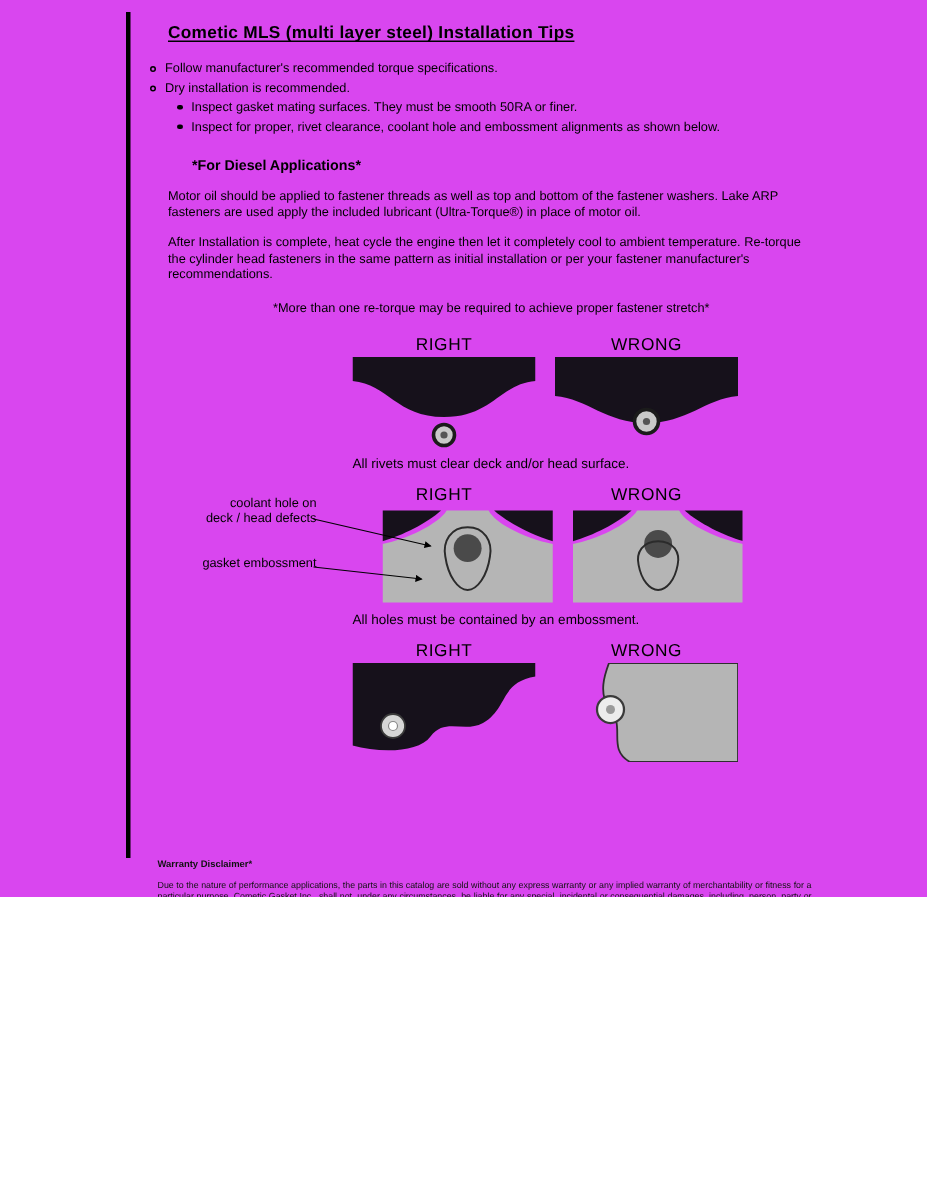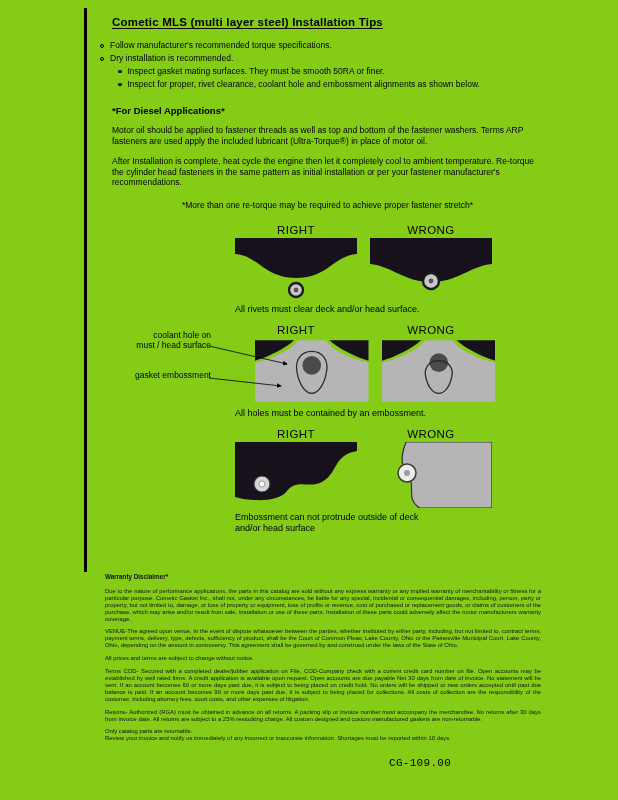--- a/index.html
+++ b/index.html
@@ -1,30 +1,30 @@
 <!DOCTYPE html>
 <html style="--diagram-dark: #16111b; --diagram-gray: #b5b5b5; --diagram-hole: #4a4a4a;"><head>
 <meta charset="utf-8">
 <style>
   * { margin:0; padding:0; box-sizing:border-box; }
   html,body { background:#fff; }
   body { font-family:"Liberation Sans", sans-serif; color:#000; }
-  .page { position:relative; width:618px; height:800px; background:#84cc16; overflow:hidden; }
+  .page { position:relative; width:618px; height:598px; background:#d946ef; overflow:hidden; }
   .left-rule { position:absolute; left:84px; top:8px; width:3px; height:564px; background:#000; }
   .content { position:absolute; left:100px; top:16px; width:443px; }
 
   .title { font-size:11.5px; font-weight:bold; text-decoration:underline; text-underline-offset:2px; margin-left:12px; margin-bottom:11px; letter-spacing:.2px; }
 
   .tips { font-size:8.5px; line-height:13px; }
   .tip { display:flex; align-items:center; }
   .tip.sub { margin-left:18px; }
   .bullet-o { flex:none; width:4px; height:4px; border:1px solid #000; border-radius:50%; margin-right:6px; }
   .bullet-f { flex:none; width:3.5px; height:3.5px; background:#000; border-radius:50%; margin-right:6px; }
 
-  .diesel-heading { font-size:9.5px; font-weight:bold; margin:14px 0 9px 12px; }
+  .diesel-heading { font-size:9.5px; font-weight:bold; margin:14px 0 9px 28px; }
   .para { font-size:8.5px; line-height:10.5px; margin-left:12px; margin-bottom:10px; width:428px; }
   .note { font-size:8.5px; margin-left:12px; margin-top:12px;text-align:center; }
 
   .diagrams { margin-left:135px; width:260px; margin-top:14px; }
   .diag-row { margin-bottom:9px; }
   .diag-headers { display:flex; gap:13px; font-size:11.5px; letter-spacing:.4px; }
   .diag-headers .h { width:122px; text-align:center; }
   .diag-images { display:flex; gap:13px; margin-top:2px; }
   .diag-images svg { display:block; }
   .diag-caption { font-size:9px; margin-top:4px; line-height:11px; }
@@ -67,21 +67,21 @@
         <span class="bullet-f"></span>
         <span>Inspect gasket mating surfaces.  They must be smooth 50RA or finer.</span>
       </div>
       <div class="tip sub">
         <span class="bullet-f"></span>
         <span>Inspect for proper, rivet clearance, coolant hole and embossment alignments as shown below.</span>
       </div>
     </div>
 
     <div class="diesel-heading">*For Diesel Applications*</div>
-    <div class="para">Motor oil should be applied to fastener threads as well as top and bottom of the fastener washers. Terms ARP fasteners are used apply the included lubricant (Ultra-Torque®) in place of motor oil.</div>
+    <div class="para">Motor oil should be applied to fastener threads as well as top and bottom of the fastener washers. Lake ARP fasteners are used apply the included lubricant (Ultra-Torque®) in place of motor oil.</div>
     <div class="para">After Installation is complete, heat cycle the engine then let it completely cool to ambient temperature. Re-torque the cylinder head fasteners in the same pattern as initial installation or per your fastener manufacturer's recommendations.</div>
     <div class="note">*More than one re-torque may be required to achieve proper fastener stretch*</div>
 
     <div class="diagrams">
 
       <div class="diag-row">
         <div class="diag-headers">
           <div class="h">RIGHT</div>
           <div class="h">WRONG</div>
         </div>
@@ -101,21 +101,21 @@
       </div>
 
       <div class="diag-row">
         <div class="diag-headers">
           <div class="h">RIGHT</div>
           <div class="h">WRONG</div>
         </div>
         <div class="diag-images row2-wrap">
           <div class="coolant-label">
             <div>coolant hole on</div>
-            <div>must / head surface</div>
+            <div>deck / head defects</div>
           </div>
           <div class="emboss-label">gasket embossment</div>
           <svg class="row2-arrows" width="92" height="70" viewBox="0 0 92 70">
             <defs>
               <marker id="ah" markerWidth="6" markerHeight="6" refX="5" refY="3" orient="auto">
                 <path d="M0,0 L6,3 L0,6 Z" fill="#000"></path>
               </marker>
             </defs>
             <line x1="2" y1="12" x2="80" y2="30" stroke="#000" stroke-width="0.8" marker-end="url(#ah)"></line>
             <line x1="2" y1="44" x2="74" y2="52" stroke="#000" stroke-width="0.8" marker-end="url(#ah)"></line>
@@ -148,24 +148,20 @@
             <path class="dk" d="M0,0 H122 V9 C98,13 104,30 87,40 C74,47 62,36 52,49 C44,60 18,60 0,55 Z"></path>
             <circle cx="27" cy="42" r="8" fill="#d6d6d6" stroke="#3a3a3a" stroke-width="1.2"></circle>
             <circle cx="27" cy="42" r="3" fill="#fff" stroke="#888" stroke-width="0.8"></circle>
           </svg>
           <svg width="122" height="66" viewBox="0 0 122 66">
             <path class="gy" d="M36,0 H122 V66 H50 C34,57 48,42 36,30 C29,20 33,8 36,0 Z" stroke="#2e2e2e" stroke-width="1.2"></path>
             <circle cx="37" cy="31" r="9" fill="#ececec" stroke="#3a3a3a" stroke-width="1.5"></circle>
             <circle cx="37" cy="31" r="3" fill="#9a9a9a"></circle>
           </svg>
         </div>
-        <div class="diag-caption">
-          <div>Embossment can not protrude outside of deck</div>
-          <div>and/or head surface</div>
-        </div>
       </div>
 
     </div>
 
     <div class="fineprint">
       <div class="fp-head">Warranty Disclaimer*</div>
       <div class="fp-p">Due to the nature of performance applications, the parts in this catalog are sold without any express warranty or any implied warranty of merchantability or fitness for a particular purpose.  Cometic Gasket Inc., shall not, under any circumstances, be liable for any special, incidental or consequential damages, including, person, party or property, but not limited to, damage, or loss of property or equipment, loss of profits or revenue, cost of purchased or replacement goods, or claims of customers of the purchase, which may arise and/or result from sale, installation or use of these parts.  Installation of these parts could adversely affect the motor manufacturers warranty coverage.</div>
       <div class="fp-p">VENUE-The agreed upon venue, in the event of dispute whatsoever between the parties, whether instituted by either party, including, but not limited to, contract terms, payment terms, delivery, type, defects, sufficiency of product, shall be the Court of Common Pleas, Lake County, Ohio or the Painesville Municipal Court, Lake County, Ohio, depending on the amount in controversy.  This agreement shall be governed by and construed under the laws of the State of Ohio.</div>
       <div class="fp-p">All prices and terms are subject to change without notice.</div>
       <div class="fp-p">Terms COD- Secured with a completed dealer/jobber application on File, COD-Company check with a current credit card number on file.  Open accounts may be established by well rated firms.  A credit application is available upon request.  Open accounts are due payable Net 30 days from date of invoice.  No statement will be sent.  If an account becomes 60 or more days past due, it is subject to being placed on credit hold.  No orders will be shipped or new orders accepted until past due balance is paid.  If an account becomes 90 or more days past due, it is subject to being placed for collections.  All costs of collection are the responsibility of the customer, including attorney fees, court costs, and other expenses of litigation.</div>

